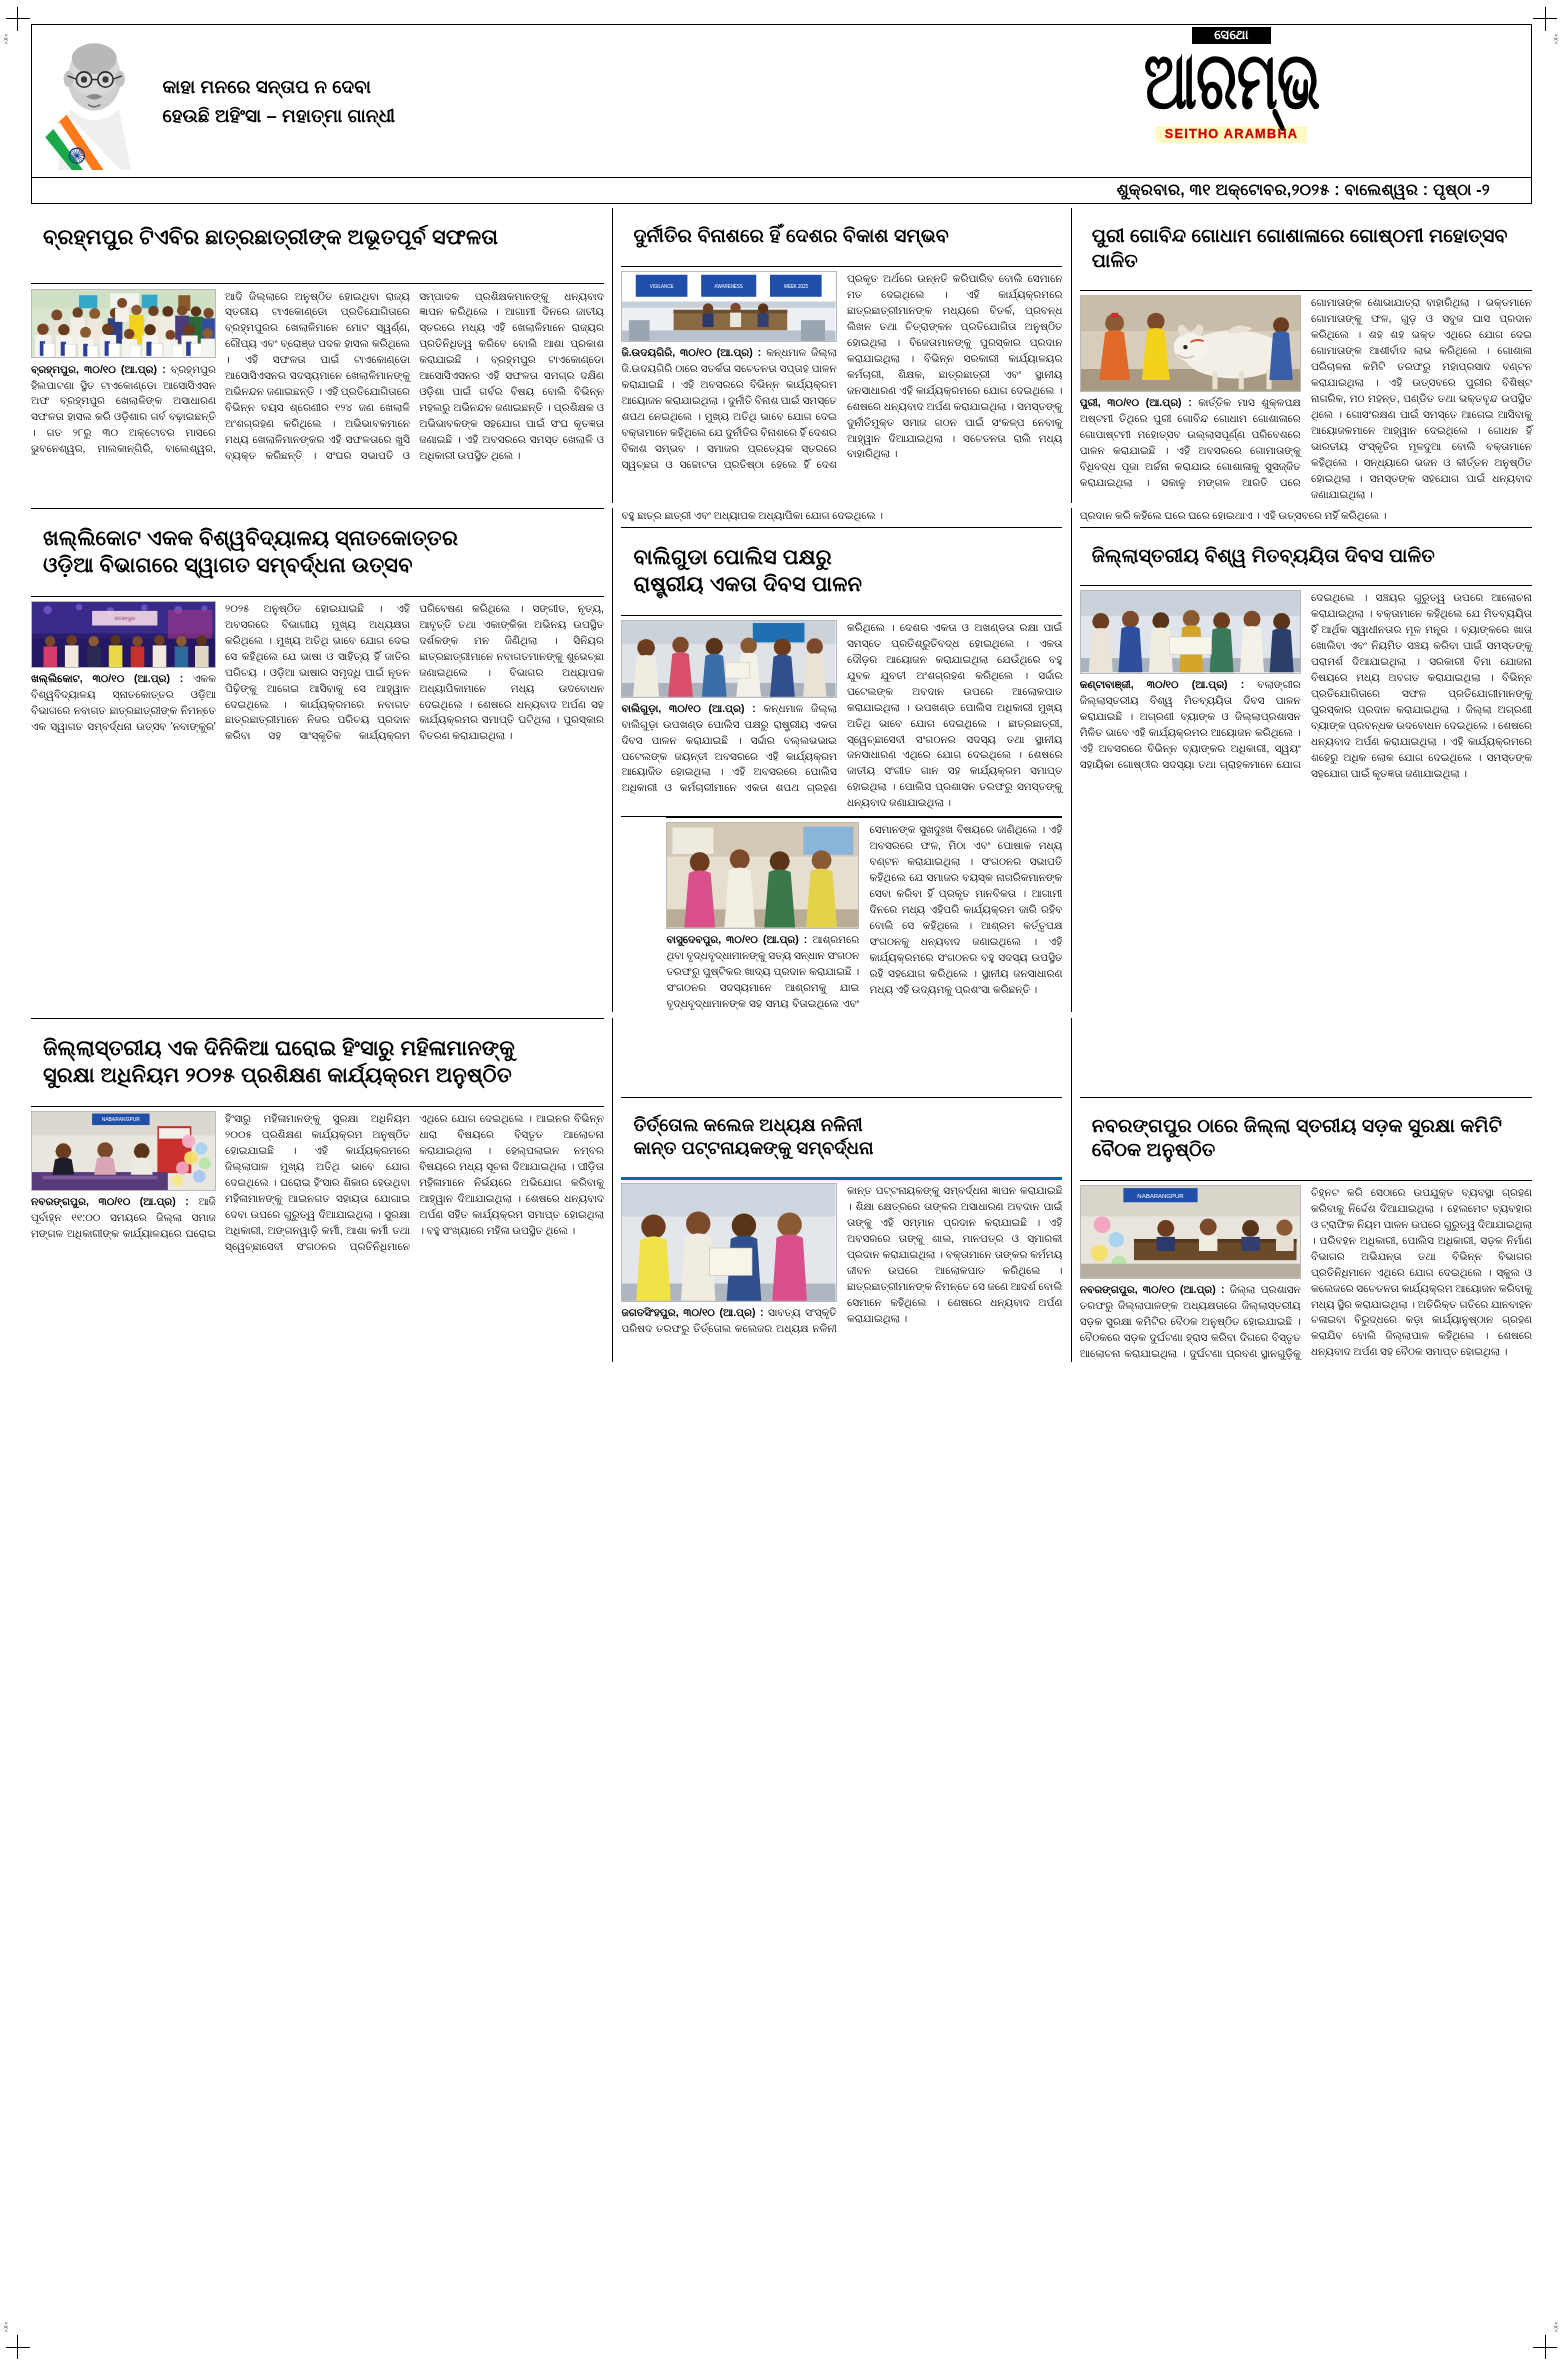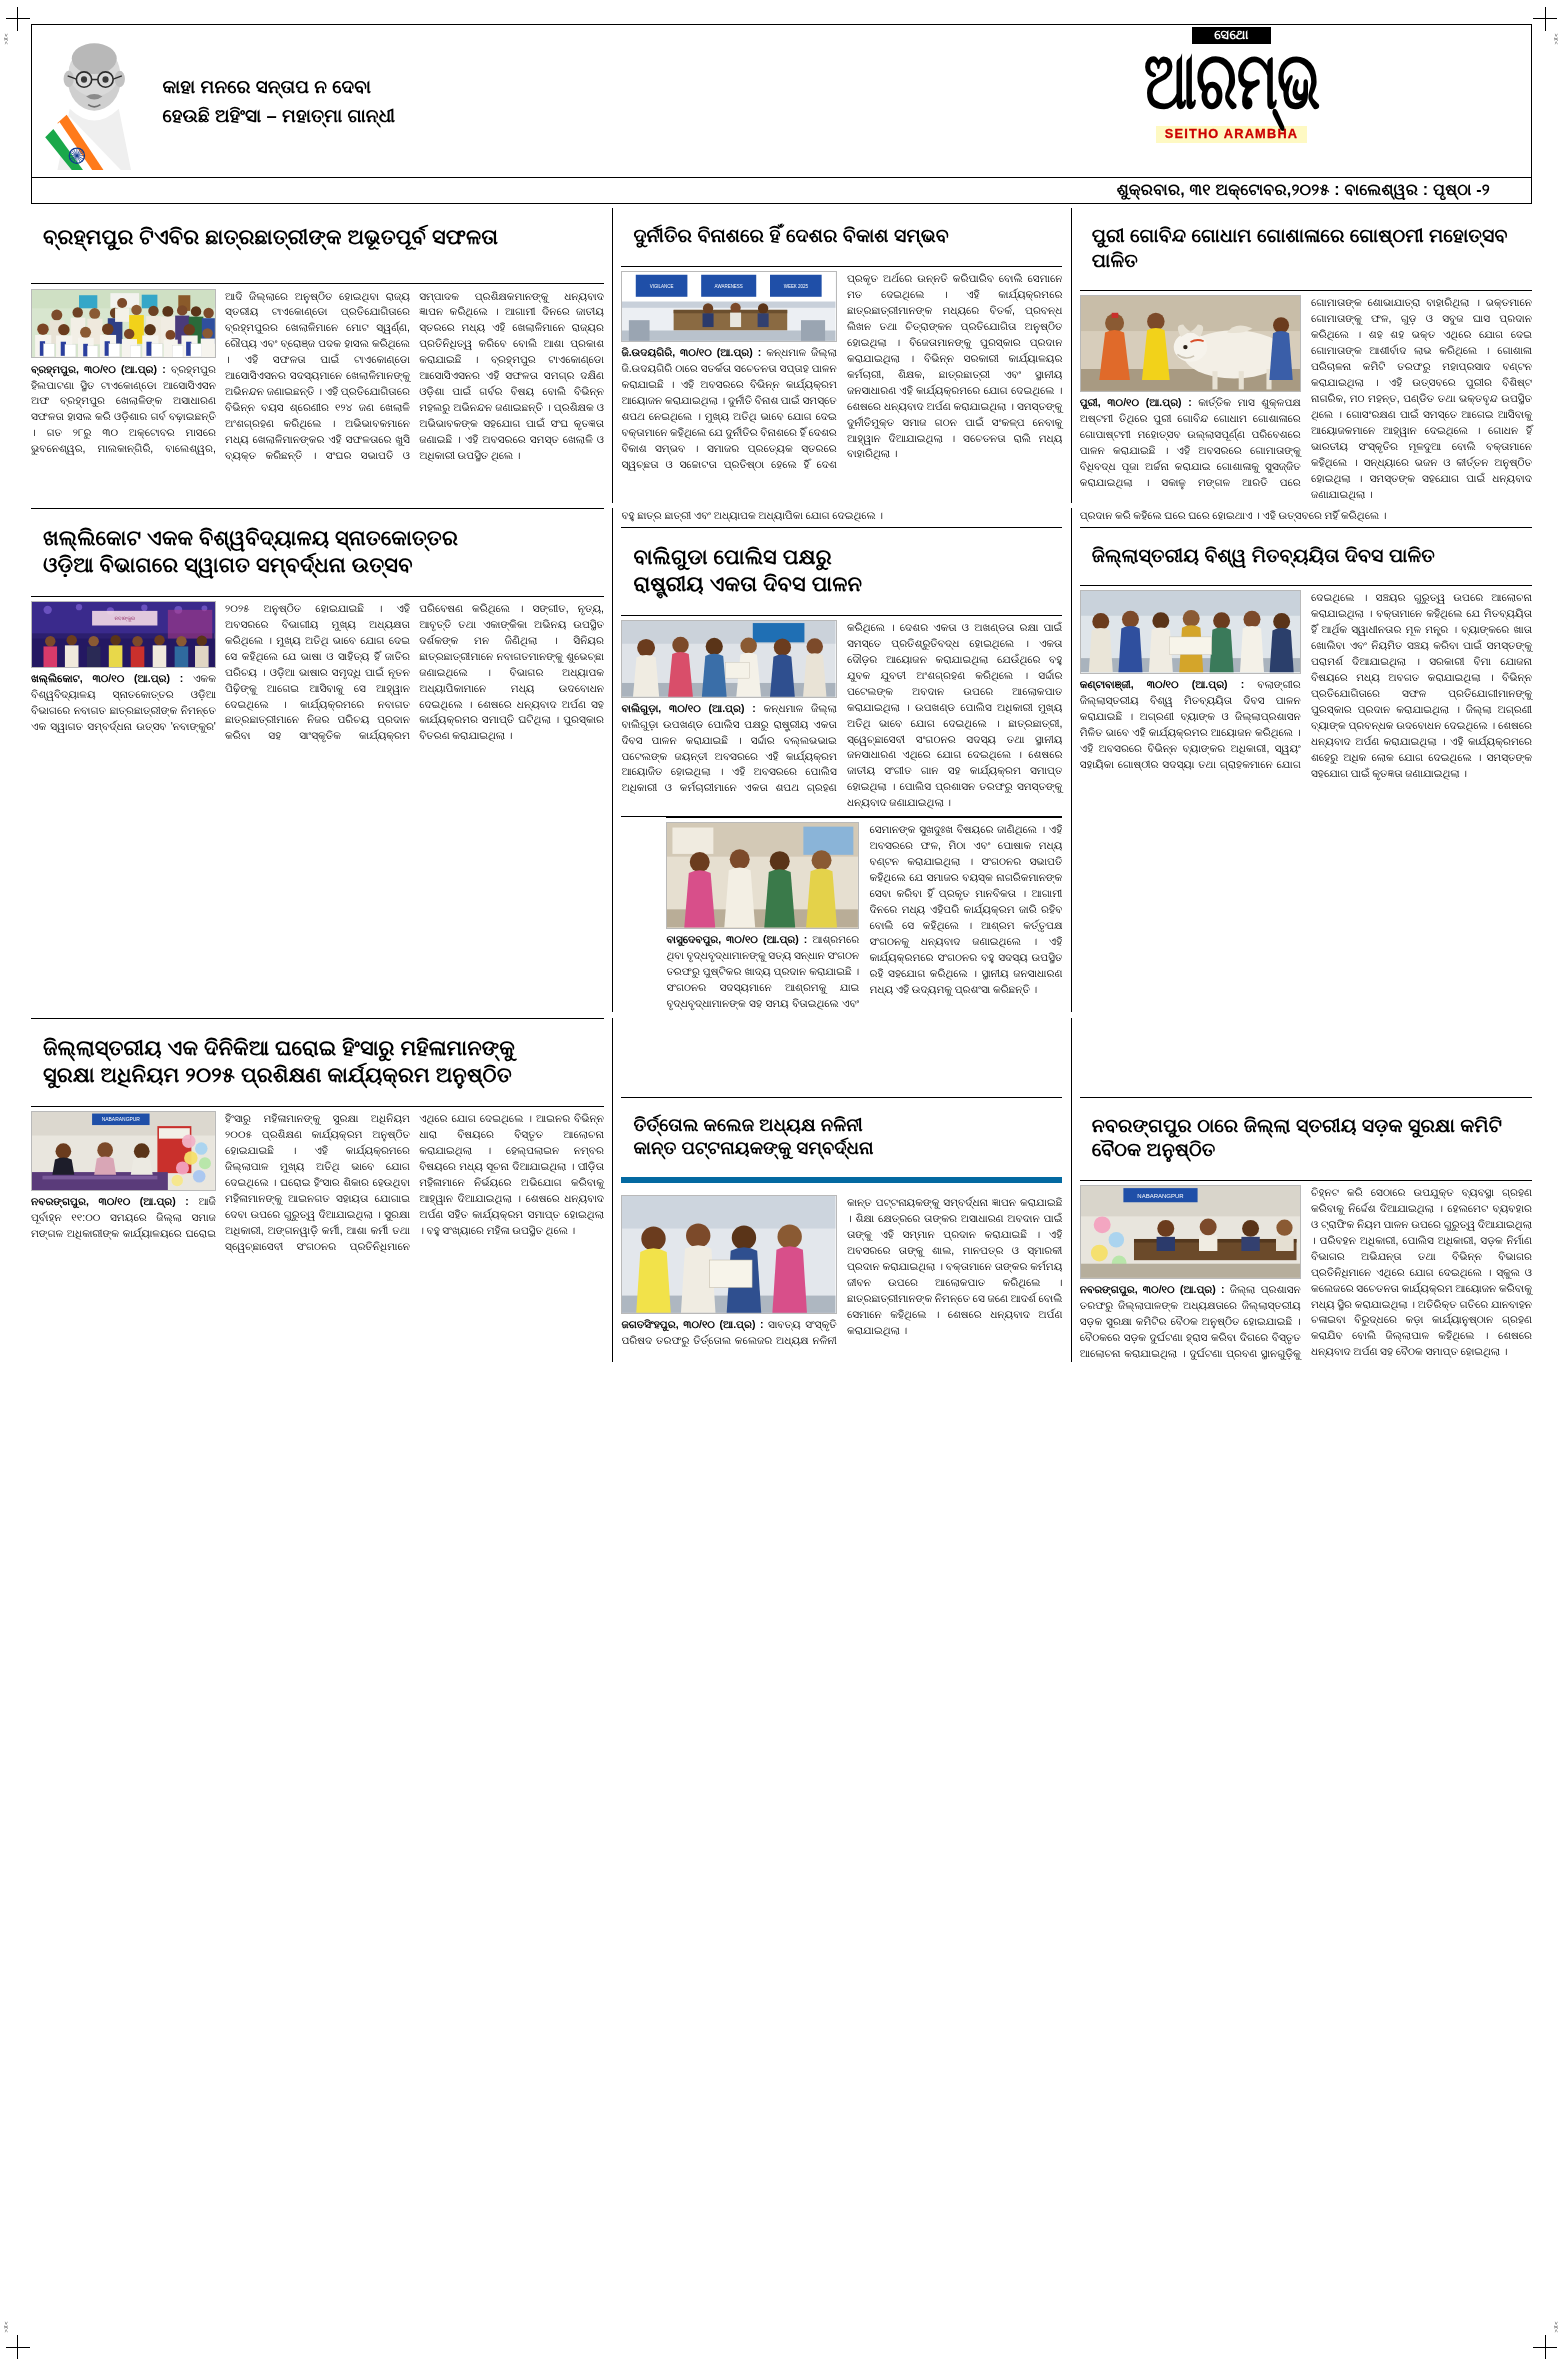--- a/index.html
+++ b/index.html
@@ -507,21 +507,21 @@
       </div>
 
       <div class="colsep"></div>
 
       <div style="flex:0 0 441px;">
         <div style="border-top:1px solid #000;margin-top:79px;"></div>
         <h2 class="hl xs">
           <span>ତିର୍ତ୍ତୋଲ କଲେଜ ଅଧ୍ୟକ୍ଷ ନଳିନୀ</span><br>
           <span>କାନ୍ତ ପଟ୍ଟନାୟକଙ୍କୁ ସମ୍ବର୍ଦ୍ଧନା</span>
         </h2>
-        <div style="border-top:6px solid #0369a1;padding-top:12px;">
+        <div style="border-top:3px solid #0369a1;padding-top:3px;">
           <div class="cols2 body">
             <div style="break-inside:avoid;margin-bottom:3.1px;">
               <svg class="photo" viewBox="0 0 420 230" preserveAspectRatio="none">
                 <rect width="420" height="230" fill="#e3e7ec"></rect>
                 <rect x="0" y="0" width="420" height="64" fill="#cdd5de"></rect>
                 <rect x="0" y="196" width="420" height="34" fill="#aeb7c1"></rect>
                 <g>
                   <circle cx="62" cy="84" r="24" fill="#6b3c1e"></circle>
                     <path d="M36 110 q26 -14 52 0 l8 120 l-68 0 z" fill="#f2e24a"></path>
                   <circle cx="150" cy="78" r="24" fill="#7c4a2a"></circle>

